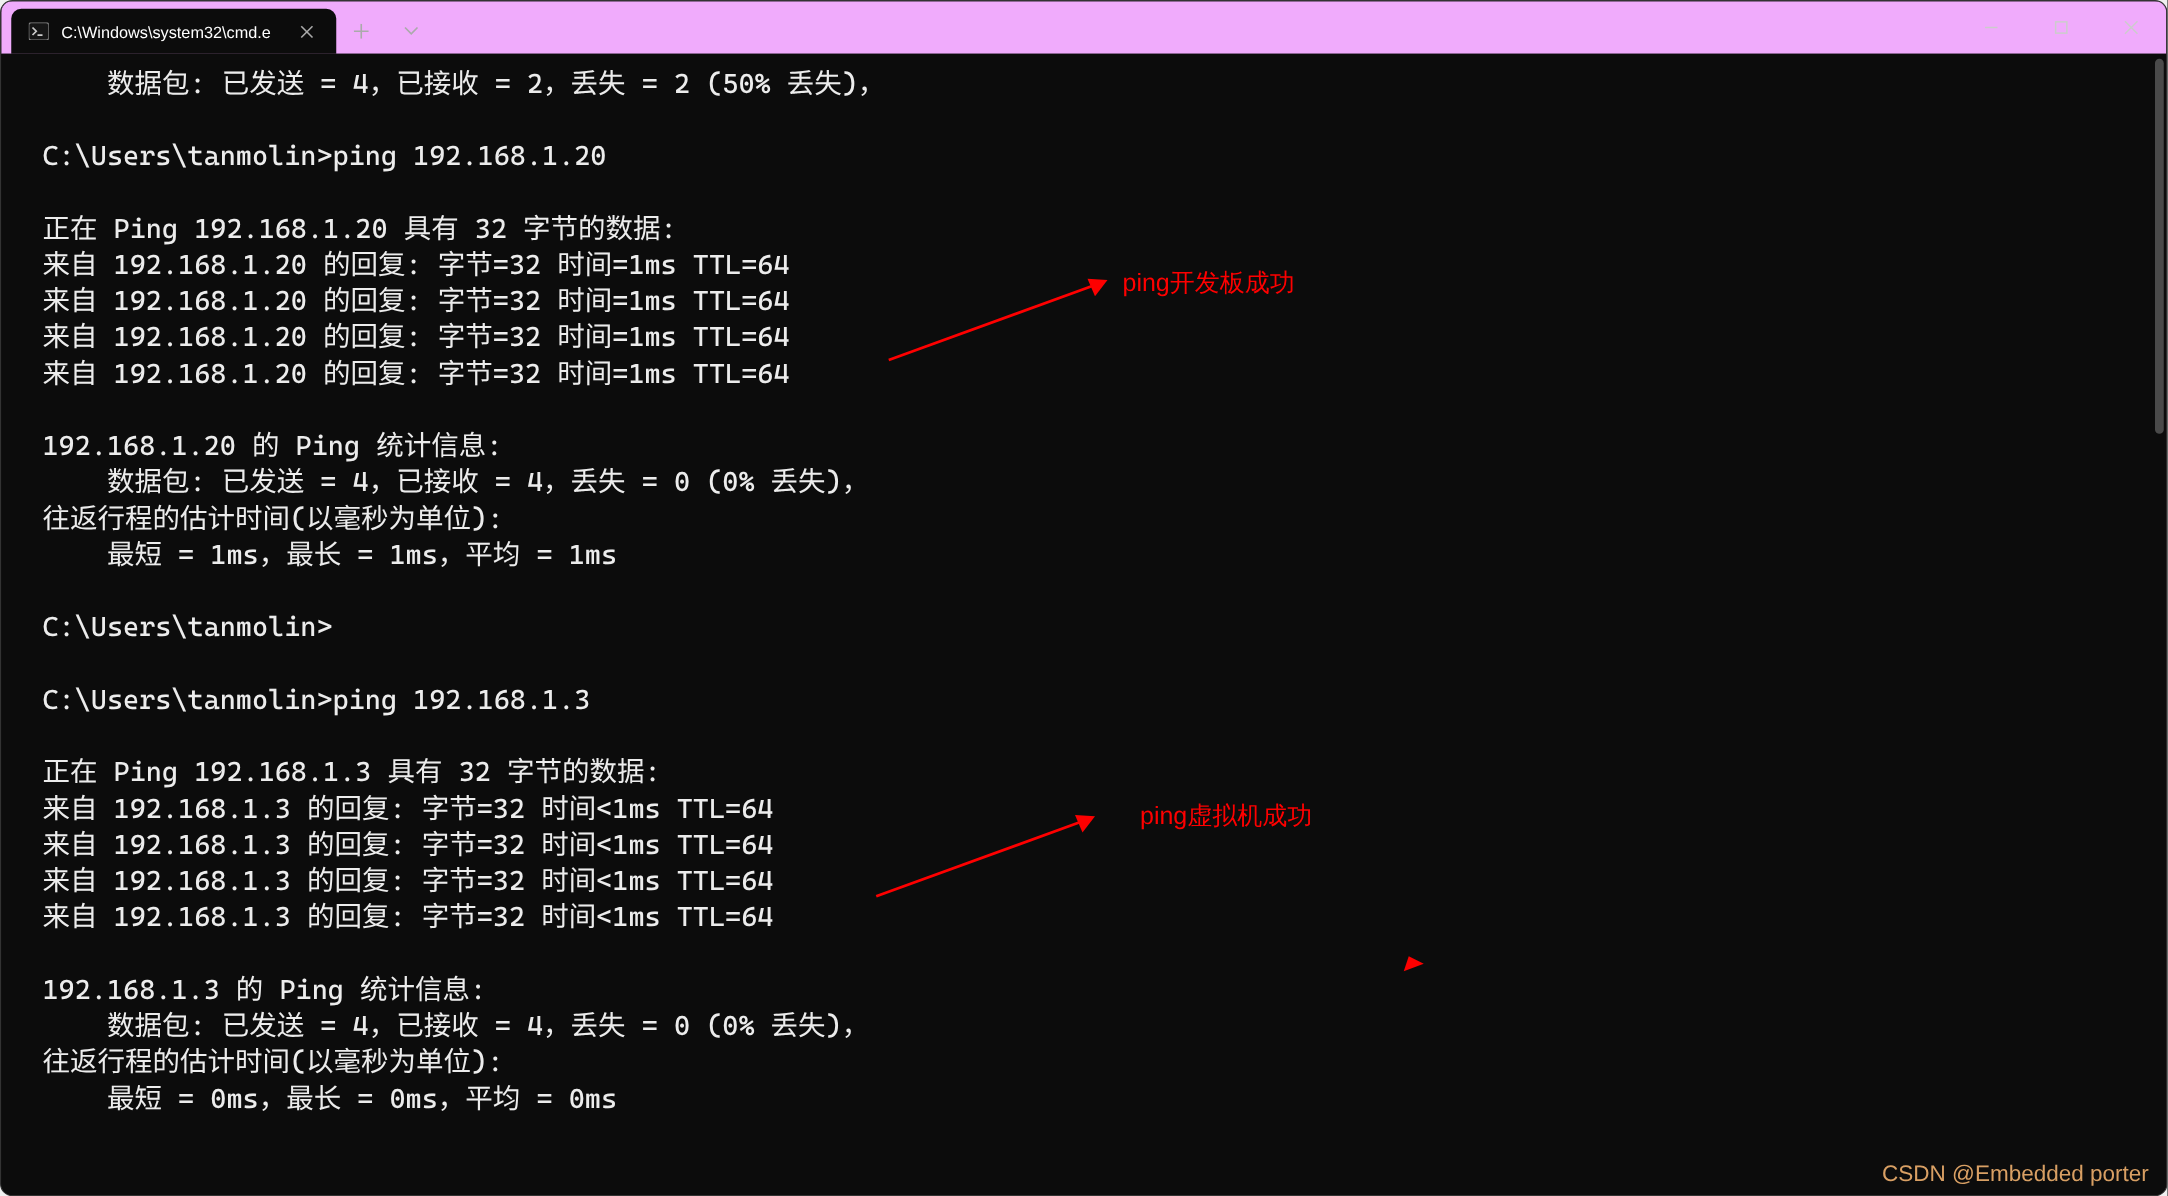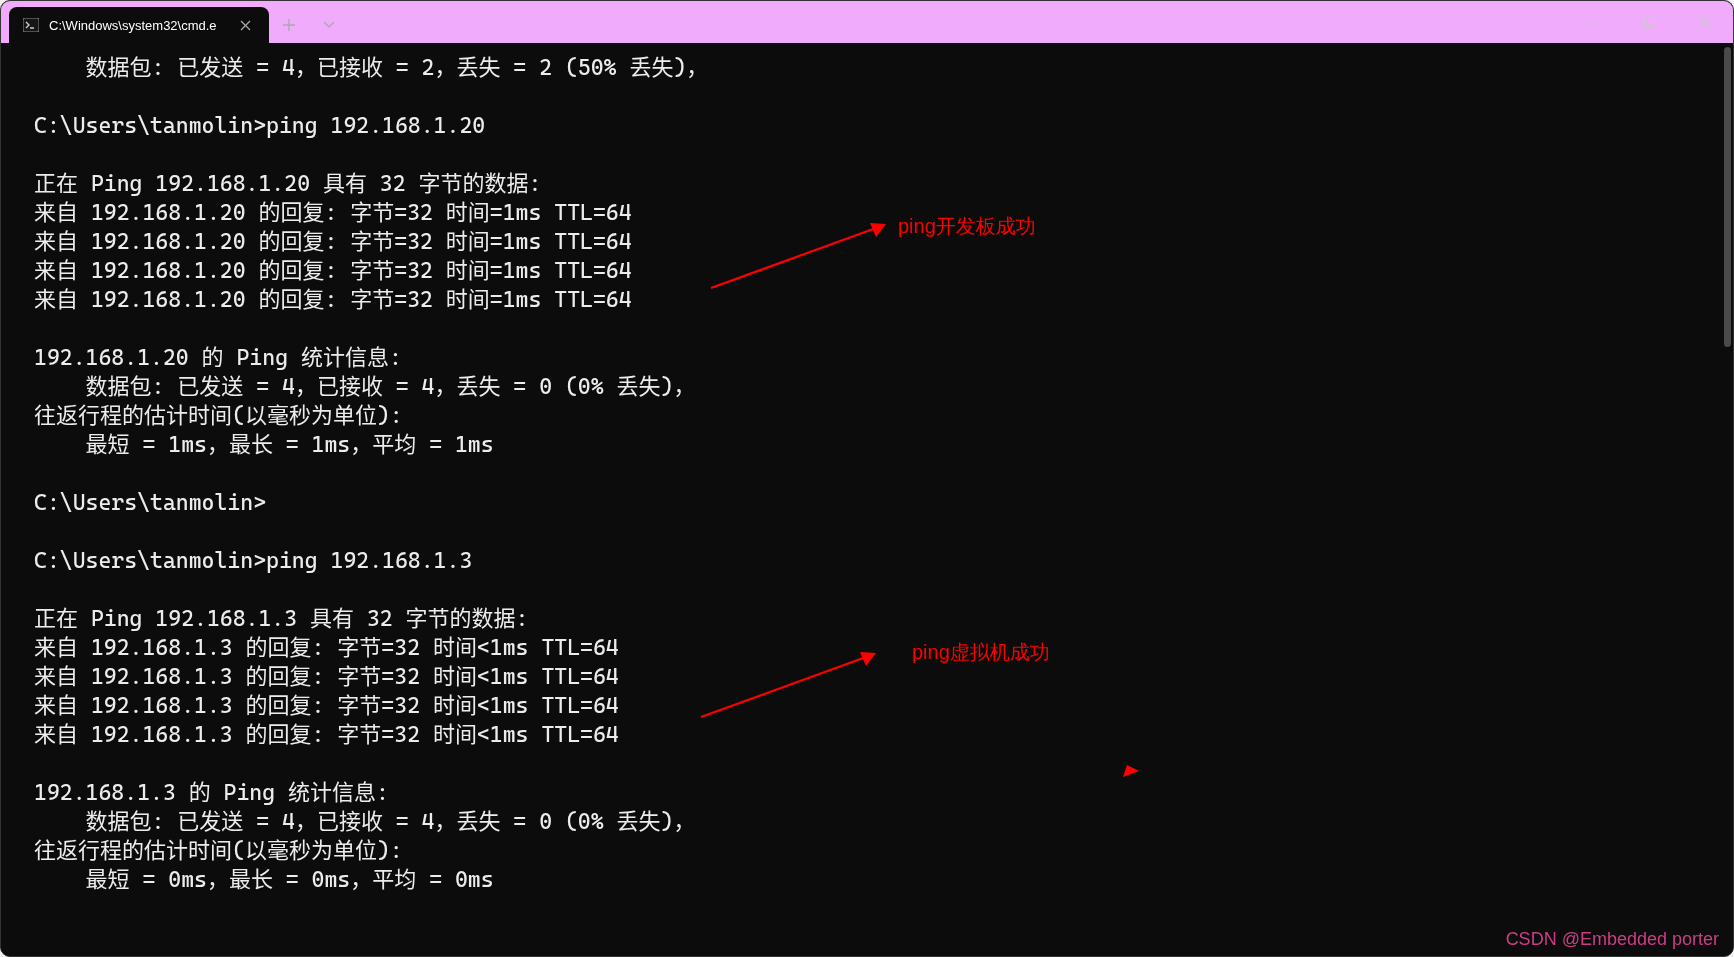--- a/index.html
+++ b/index.html
@@ -132,21 +132,21 @@
     white-space: nowrap;
   }
   .arrow { position: absolute; }
   .arrow svg line { stroke: #fe0000; stroke-width: 2.2; }
   .arrow svg polygon { fill: #fe0000; }
 
   .watermark {
     position: absolute;
     right: 14px;
     bottom: 6px;
-    color: #ec4899;
+    color: #fdba74;
     font-family: Arial, sans-serif;
     font-size: 18px;
     opacity: 0.85;
   }
 </style>
 </head>
 <body>
 
 <div class="window">
 

